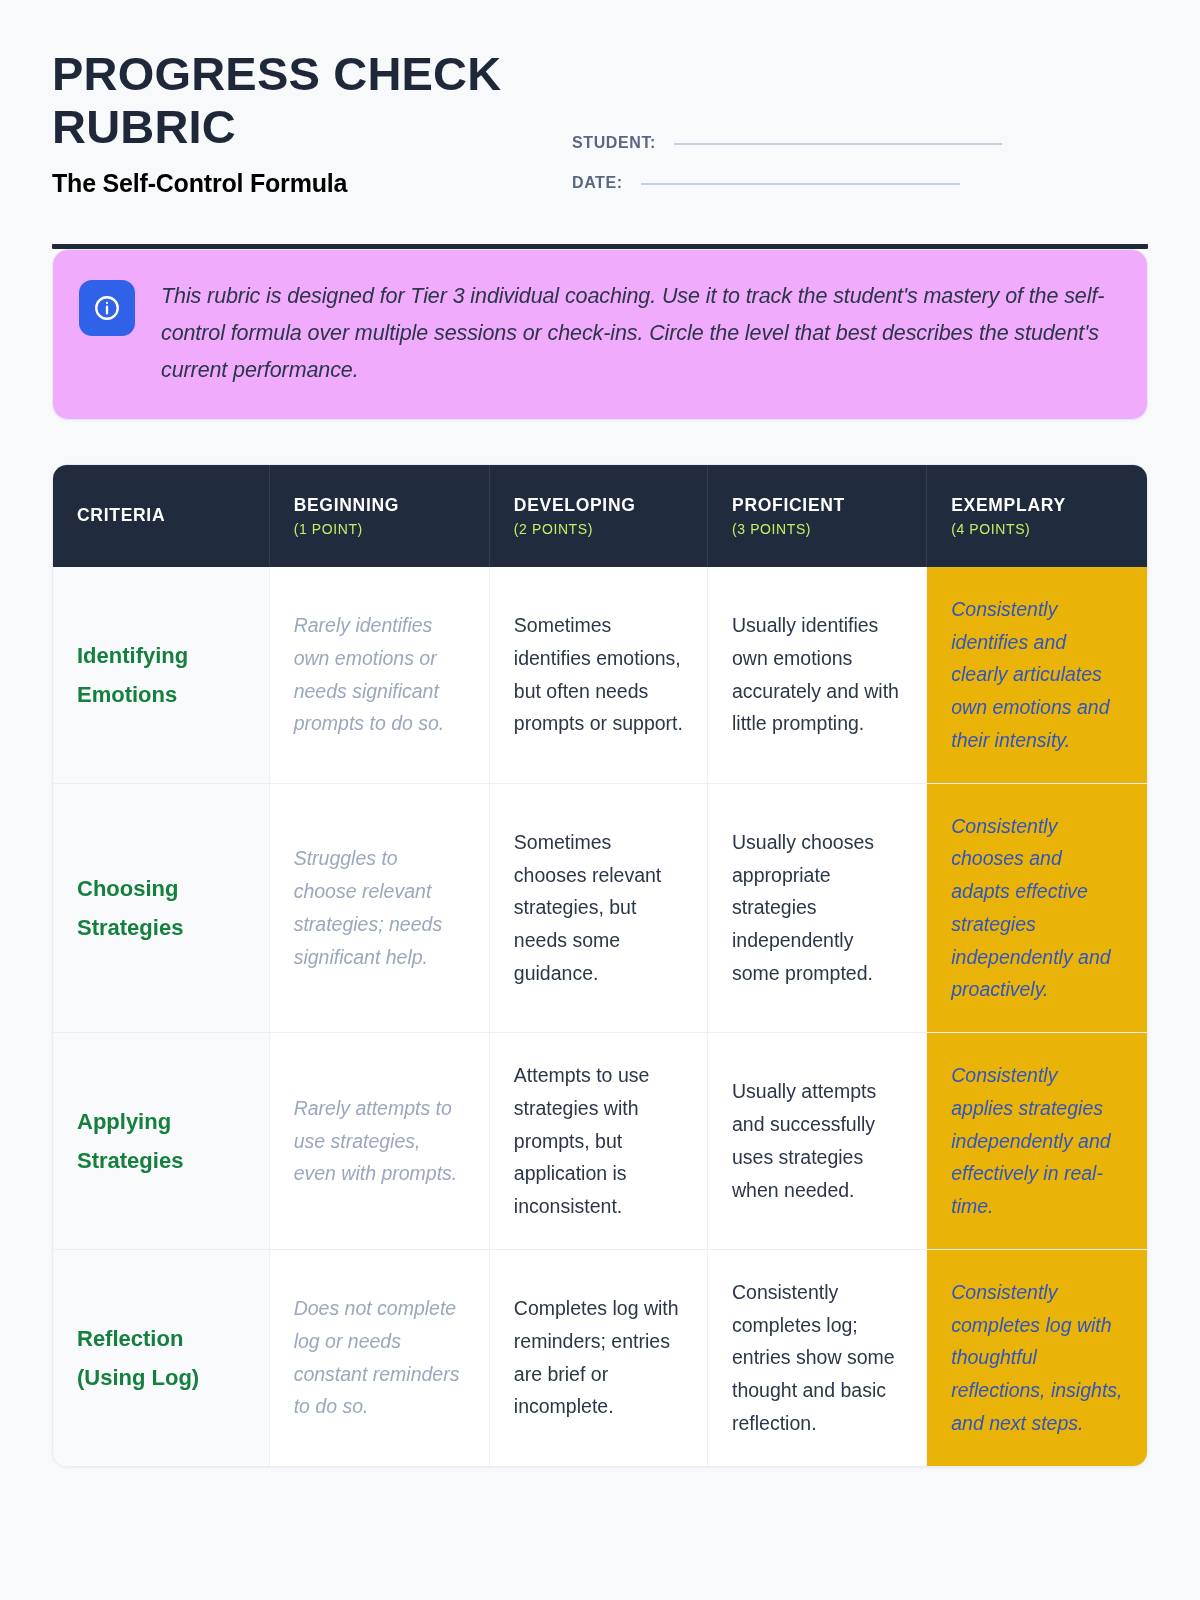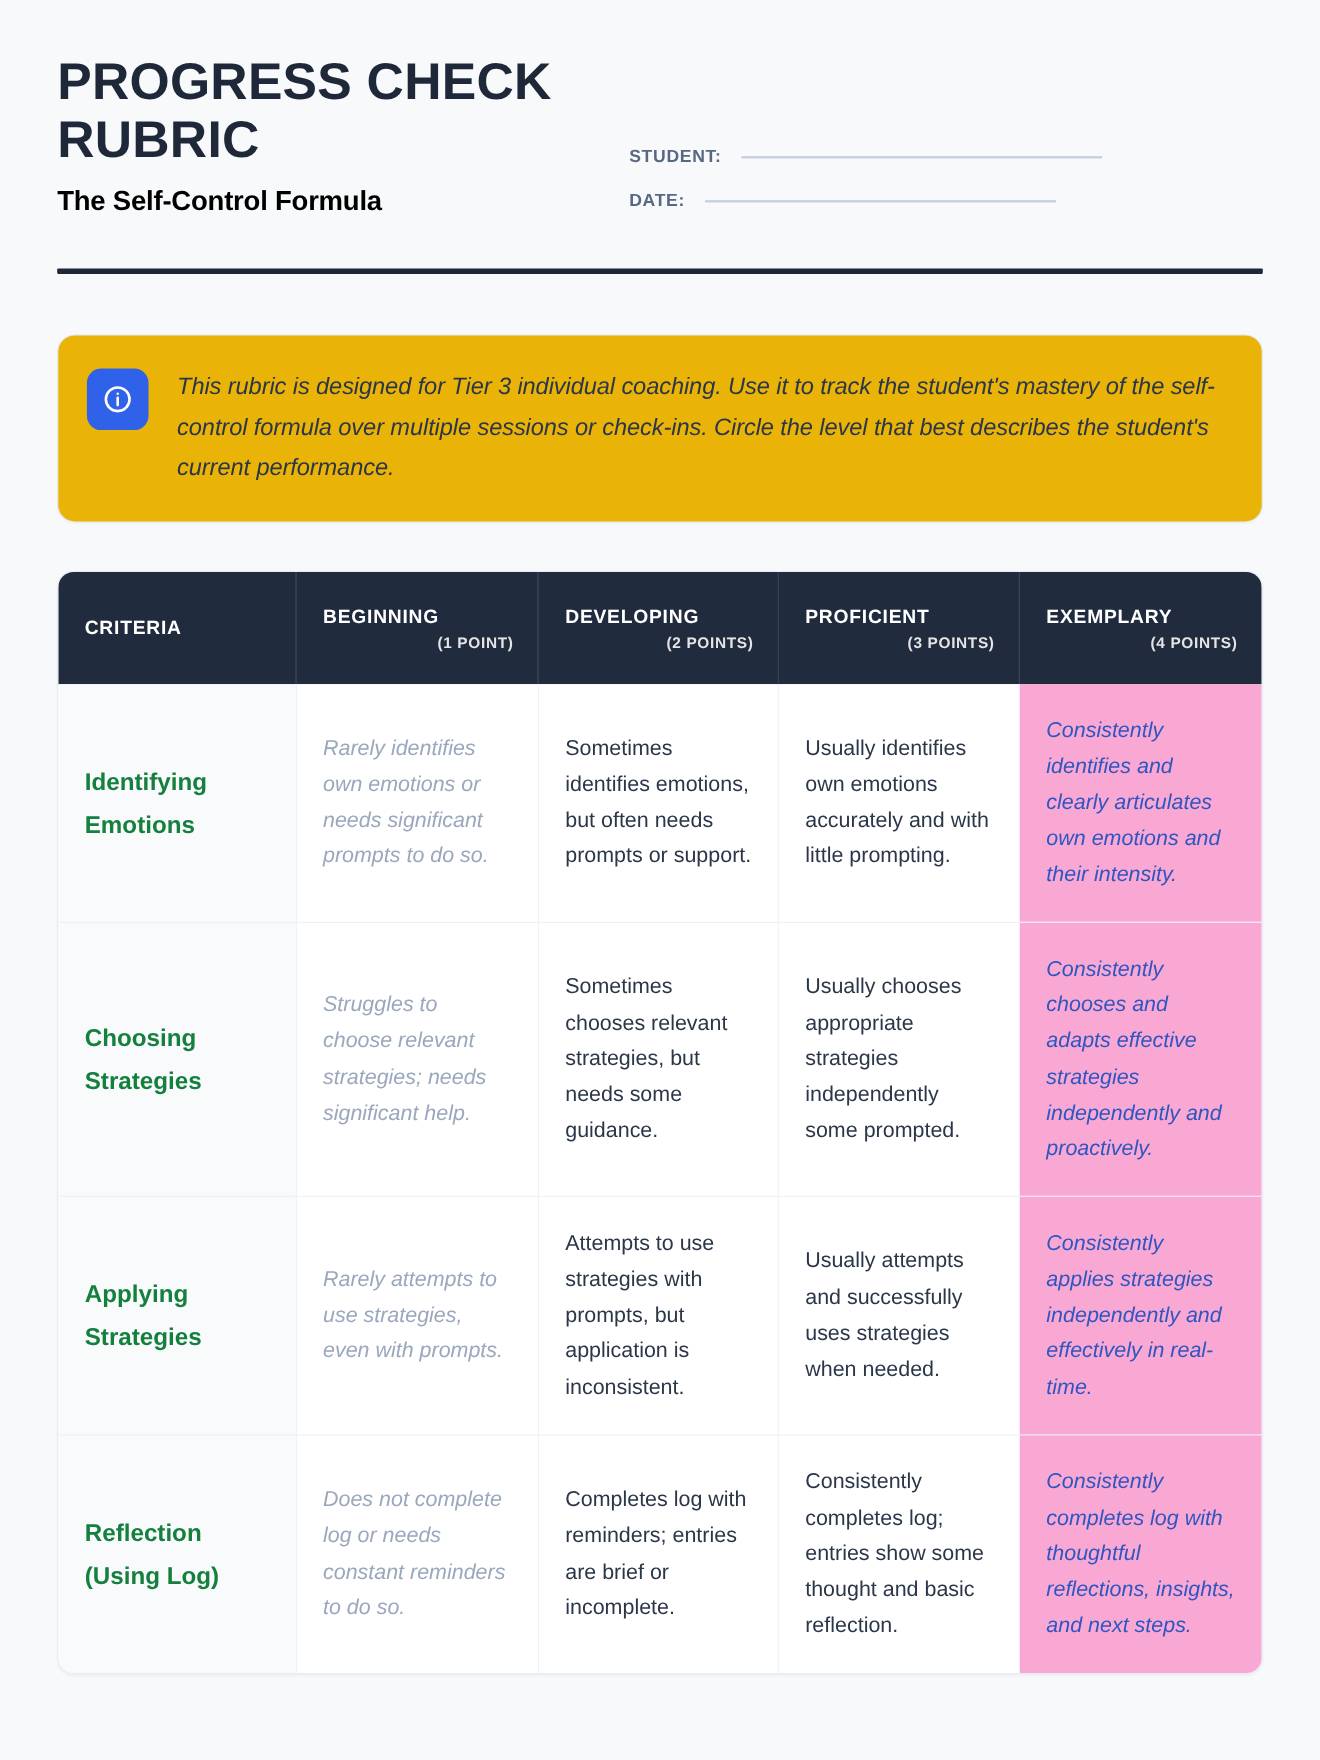--- a/index.html
+++ b/index.html
@@ -79,22 +79,21 @@
 
   .rule {
     height: 5px;
     background: #1e2838;
     margin-top: 30px;
     border-radius: 1px;
   }
 
   
   .callout {
-    margin-top: 55px;
-    background: #eab308;
+    background: #f0abfc;
     border: 1px solid #e6ebf2;
     border-radius: 16px;
     padding: 28px 30px 30px 26px;
     display: flex;
     align-items: flex-start;
     gap: 26px;
     box-shadow: 0 1px 2px rgba(30,40,56,0.03);
   }
   .callout-icon {
     flex: 0 0 auto;
@@ -150,26 +149,25 @@
     display: block;
     font-size: 17.5px;
     font-weight: 700;
     letter-spacing: 0.7px;
     text-transform: uppercase;
     line-height: 1.25;
   }
   .th-points {
     display: block;
     font-size: 14px;
-    font-weight: 700;
+    font-weight: 400;
     letter-spacing: 0.6px;
-    color: #e5e5e5;
+    color: #bef264;
     margin-top: 4px;
     text-transform: uppercase;
-    text-align: right;
   }
 
   tbody td {
     vertical-align: middle;
     padding: 26px 24px 26px 24px;
     border-bottom: 1px solid #eaf0f8;
     border-right: 1px solid #eef2f8;
     font-size: 19.5px;
     line-height: 1.68;
   }
@@ -189,21 +187,21 @@
     background: #ffffff;
     font-style: italic;
     color: #9aa7bd;
   }
   td.lvl-developing,
   td.lvl-proficient {
     background: #ffffff;
     color: #2b3648;
   }
   td.lvl-exemplary {
-    background: #f9a8d4;
+    background: #eab308;
     font-style: italic;
     font-weight: 500;
     color: #2f56c0;
   }
 </style>
 </head>
 <body>
 
 <div class="page">
 

